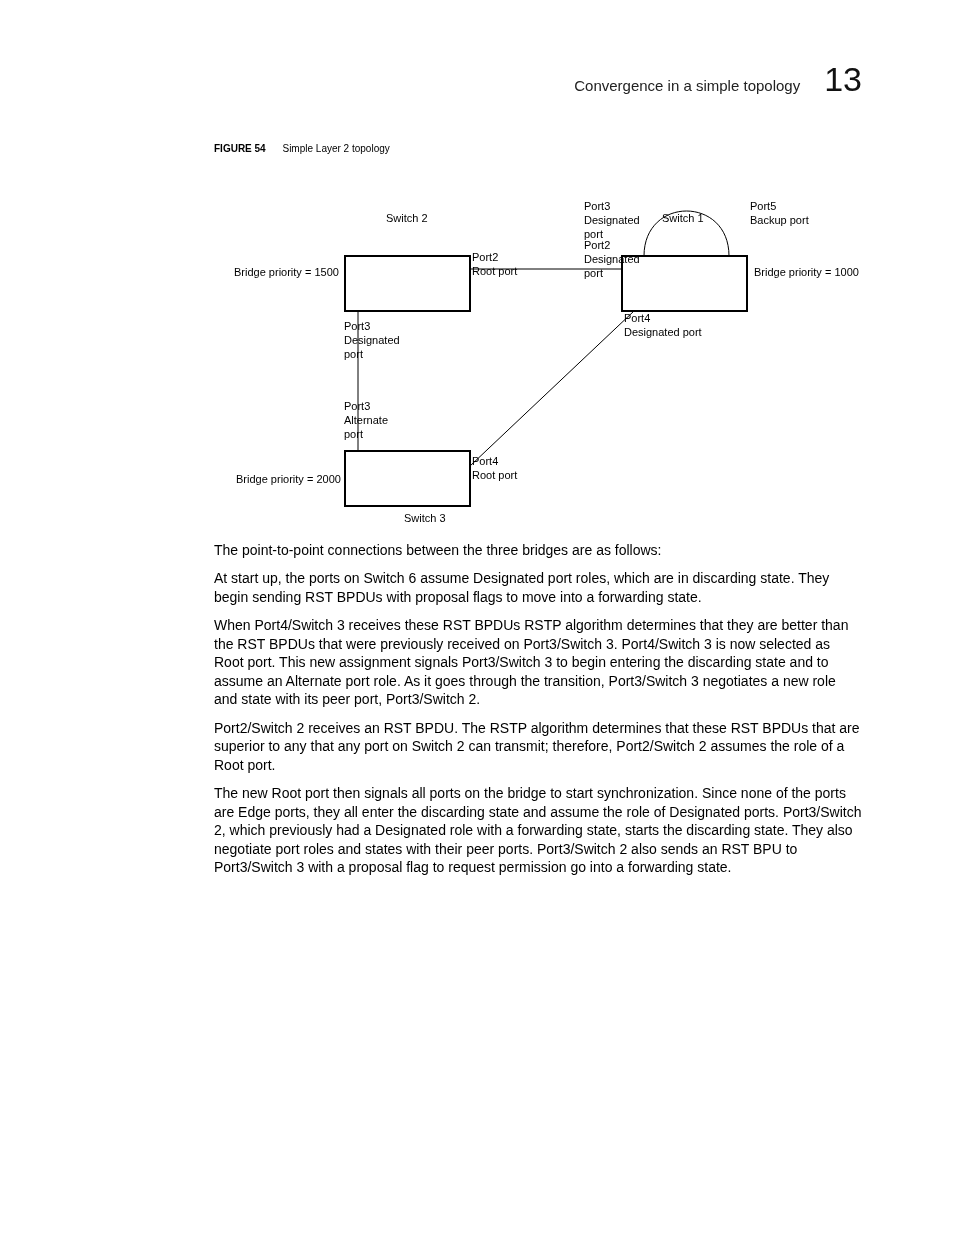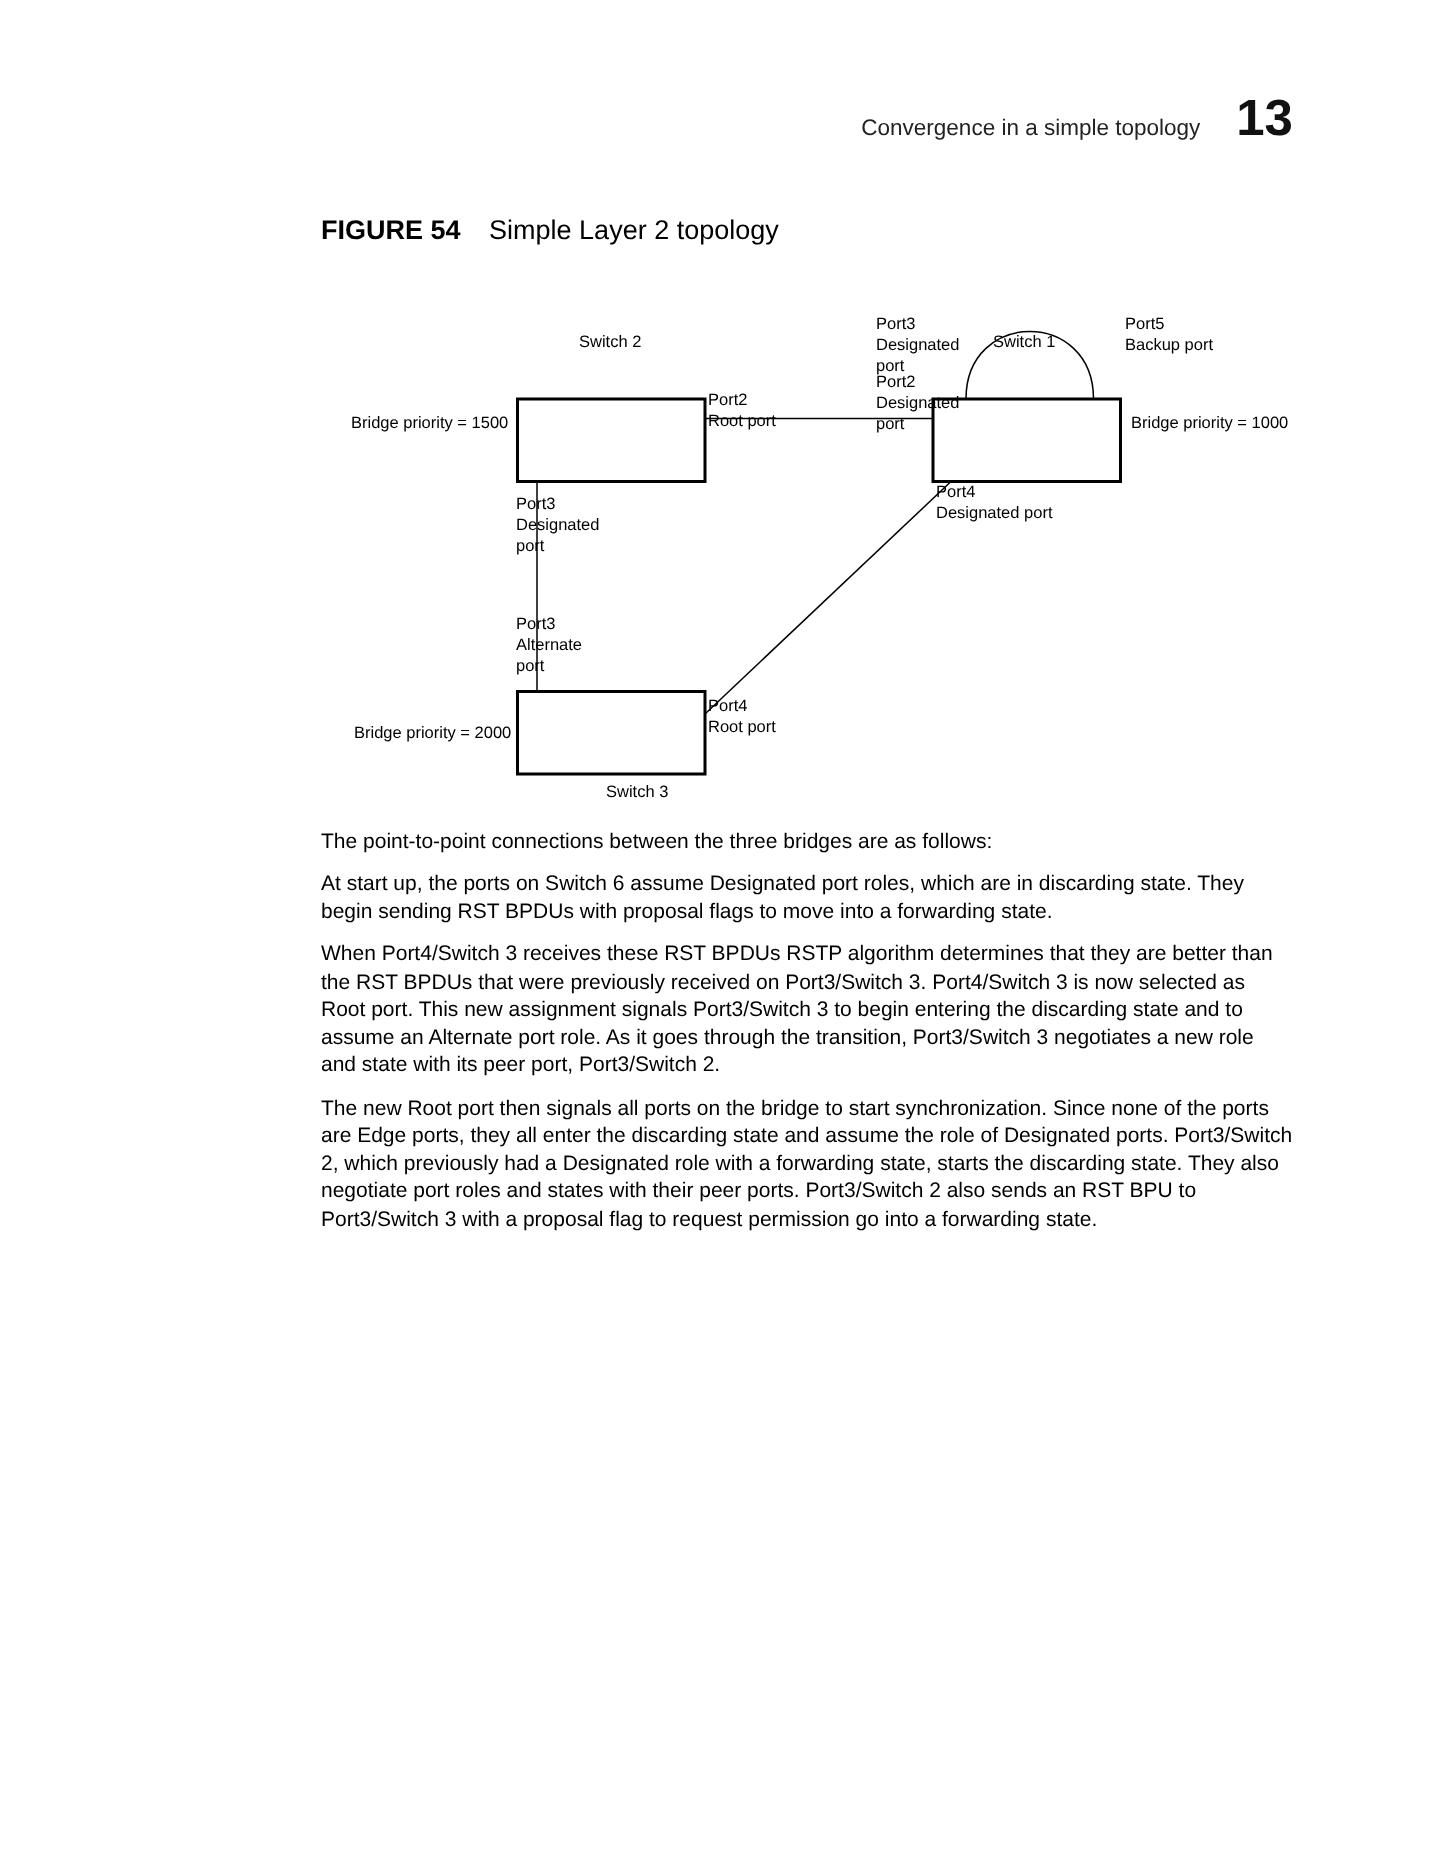--- a/index.html
+++ b/index.html
@@ -22,25 +22,25 @@
     align-items: baseline;
     gap: 24px;
     margin-bottom: 44px;
   }
   .running-head .section-title {
     font-size: 15px;
     color: #222;
   }
   .running-head .chapter-no {
     font-size: 34px;
-    font-weight: 700;
+    font-weight: 400;
     color: #111;
   }
   .figure-caption {
-    font-size: 18px;
+    font-size: 10px;
     margin: 6px 0 12px 0;
   }
   .figure-caption .fig-label {
     font-weight: bold;
     margin-right: 14px;
   }
   .diagram-wrap {
     width: 648px;
     height: 365px;
     position: relative;
@@ -139,15 +139,16 @@
 
     <div class="dlabel" style="left:258px; top:289px;">Port4
 Root port</div>
   </div>
 
   <p class="body">The point-to-point connections between the three bridges are as follows:</p>
 
 
   <p class="body">At start up, the ports on Switch 6 assume Designated port roles, which are in discarding state. They begin sending RST BPDUs with proposal flags to move into a forwarding state.</p>
   <p class="body">When Port4/Switch 3 receives these RST BPDUs RSTP algorithm determines that they are better than the RST BPDUs that were previously received on Port3/Switch 3. Port4/Switch 3 is now selected as Root port. This new assignment signals Port3/Switch 3 to begin entering the discarding state and to assume an Alternate port role. As it goes through the transition, Port3/Switch 3 negotiates a new role and state with its peer port, Port3/Switch 2.</p>
+  <p class="body">Port2/Switch 2 receives an RST BPDU. The RSTP algorithm determines that these RST BPDUs that are superior to any that any port on Switch 2 can transmit; therefore, Port2/Switch 2 assumes the role of a Root port.</p>
   <p class="body">The new Root port then signals all ports on the bridge to start synchronization. Since none of the ports are Edge ports, they all enter the discarding state and assume the role of Designated ports. Port3/Switch 2, which previously had a Designated role with a forwarding state, starts the discarding state. They also negotiate port roles and states with their peer ports. Port3/Switch 2 also sends an RST BPU to Port3/Switch 3 with a proposal flag to request permission go into a forwarding state.</p>
 
 </div>
 
 </body></html>

